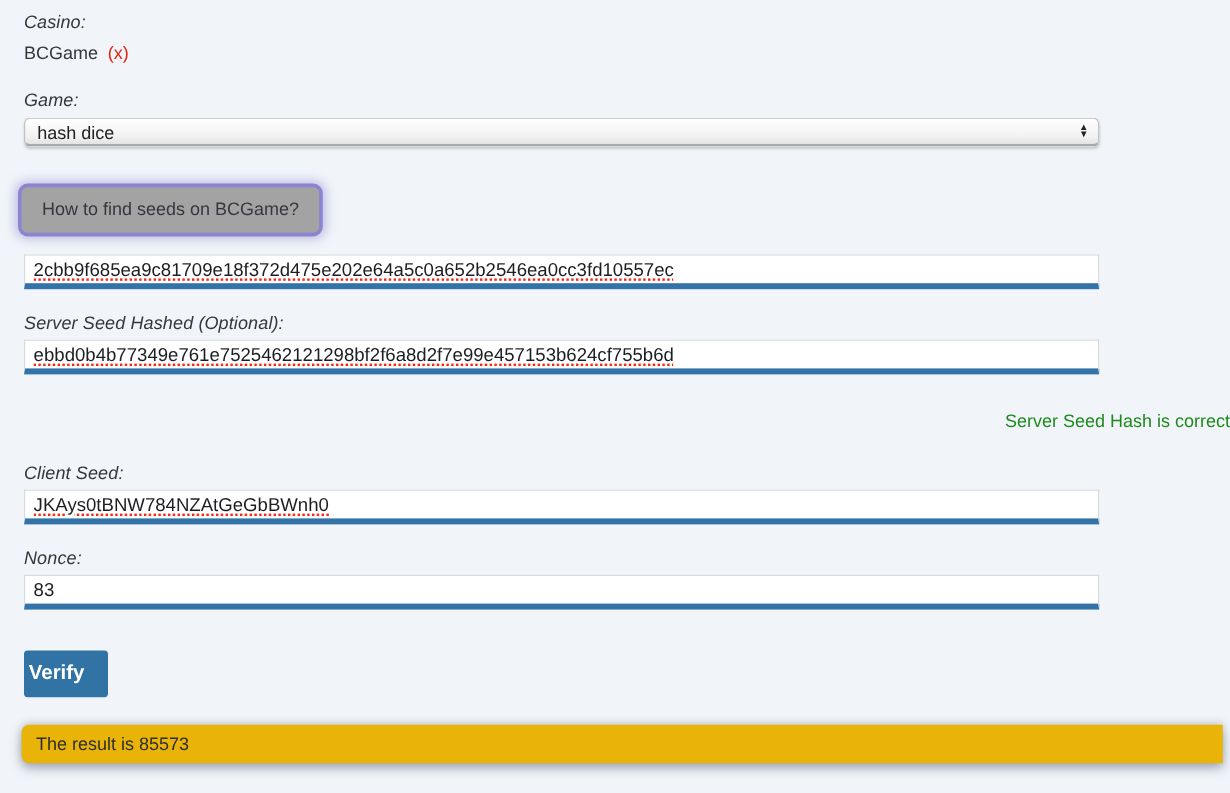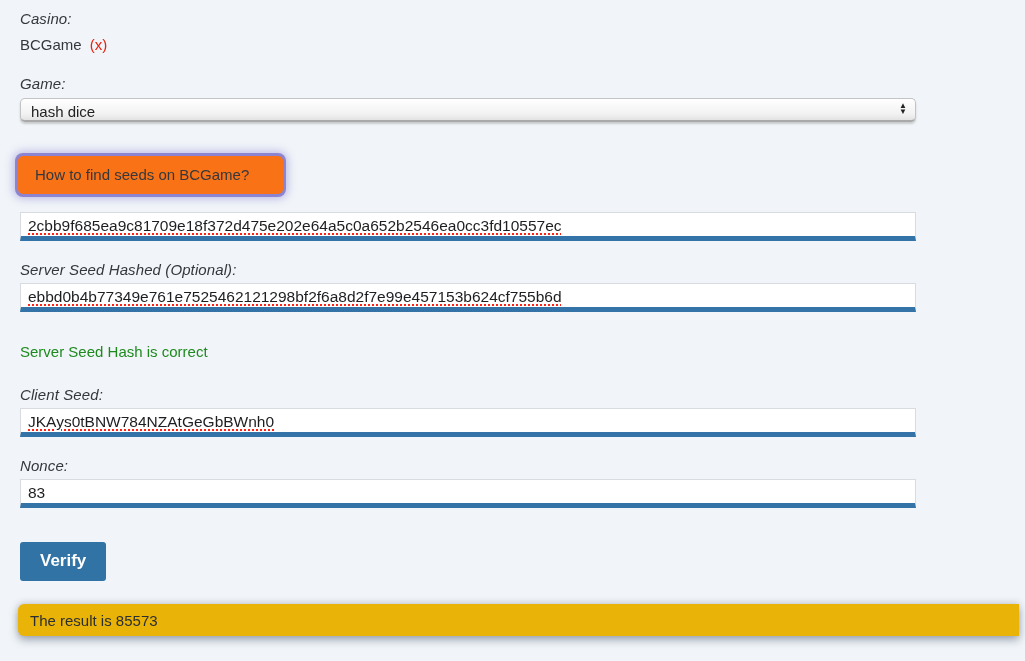--- a/index.html
+++ b/index.html
@@ -45,24 +45,24 @@
     right: 8px; top: 1px;
     display: flex; flex-direction: column; align-items: center;
     font-size: 8px; line-height: 6px; color: #222;
     padding-top: 3px;
   }
 
   .help-btn {
     margin-top: 34px;
     margin-left: -2px;
     display: inline-block;
-    background: #f97316;
+    background: #a3a3a3;
     border: none;
     border-radius: 5px;
-    padding: 10px 34px 11px 17px;
+    padding: 10px 17px 11px 17px;
     font-family: "Liberation Sans", sans-serif;
     font-size: 15px;
     color: #34383e;
     cursor: pointer;
     box-shadow: 0 0 0 3px rgba(129,120,203,0.85), 0 0 9px 5px rgba(129,120,203,0.45);
   }
 
   .field-block { margin-top: 20px; }
   .field-block.first-seed { margin-top: 18px; }
 
@@ -84,31 +84,32 @@
   .text-input.spellwrong {
     text-decoration: underline dotted #ff2116;
     text-decoration-thickness: 1.5px;
     text-underline-offset: 3px;
   }
 
   .status-ok {
     margin-top: 31px;
     color: #1e8a1e;
     font-size: 15px;
+    text-align: right;
   }
   .client-block { margin-top: 26px; }
 
   .verify-btn {
     margin-top: 34px;
     display: inline-block;
     background: #3173a5;
     color: #ffffff;
     border: none;
     border-radius: 3px;
-    padding: 9px 20px 10px 20px;
+    padding: 9px 20px 10px 4px;
     font-family: "Liberation Sans", sans-serif;
     font-size: 17px;
     font-weight: bold;
     cursor: pointer;
   }
 
   .result-bar {
     margin-top: 23px;
     margin-left: -2px;
     width: calc(100% - 18px + 14px);

